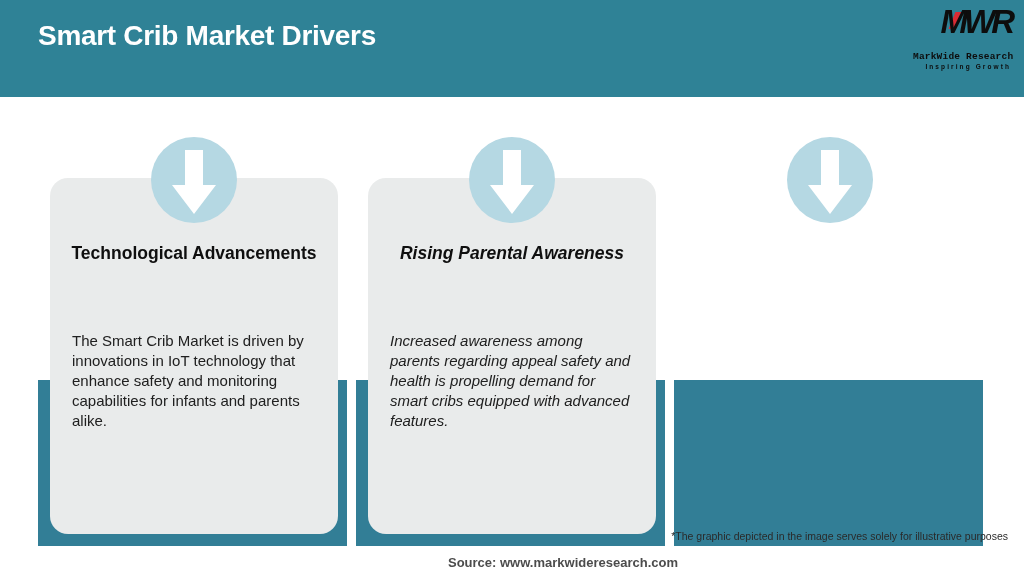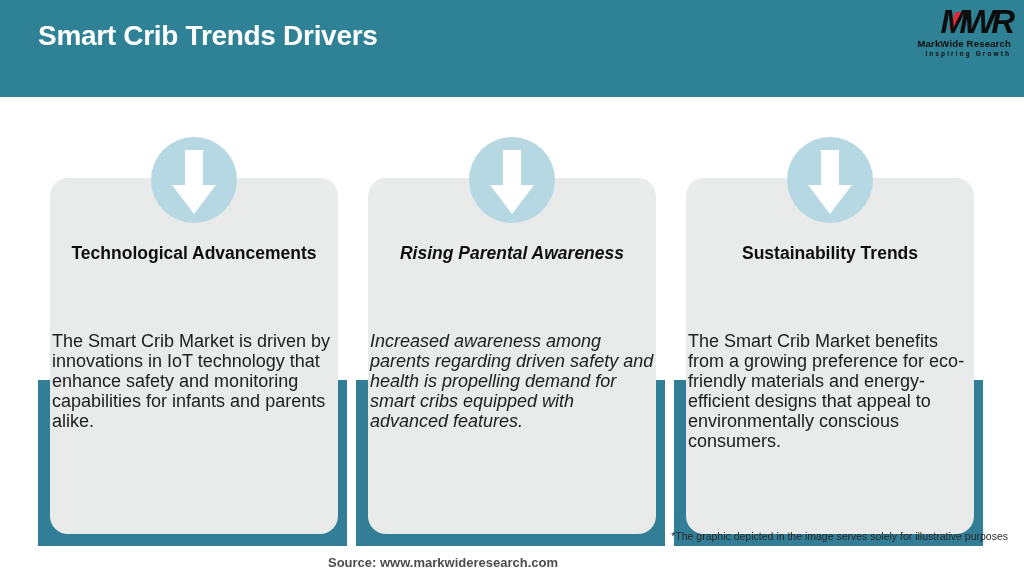--- a/index.html
+++ b/index.html
@@ -25,67 +25,67 @@
   .logo-mark { position: relative; height: 31px; }
   .logo-accent {
     position: absolute; left: 39px; top: 5px; width: 6px; height: 17px;
     background: #d92b34; transform: skewX(-22deg); z-index: 0;
   }
   .logo-mwr {
     position: relative; z-index: 1;
     font-size: 33px; line-height: 30px; font-weight: 800; font-style: italic;
     letter-spacing: -4px;
   }
-  .logo-name { font-size: 9.5px; font-weight: 700; letter-spacing: 0.2px; margin-top: 0; white-space: nowrap; }
+  .logo-name { font-size: 9.5px; font-weight: 700; letter-spacing: 0.2px; margin-top: 13px; white-space: nowrap; font-family: Liberation Mono, monospace; }
   .logo-tagline { font-size: 6.5px; font-weight: 700; letter-spacing: 2.1px; margin-top: 1px; white-space: nowrap; }
 
   
   .driver { position: absolute; top: 137px; width: 309px; height: 409px; }
   .d0 { left: 38px; }
   .d1 { left: 356px; font-style: italic; }
   .d2 { left: 674px; }
   .band {
     position: absolute; left: 0; top: 243px; width: 309px; height: 166px;
     background: #327e96;
   }
   .card {
     position: absolute; left: 12px; top: 41px; width: 288px; height: 356px;
     background: #e9ebeb; border-radius: 18px;
   }
   .card-title {
     margin: 64px 10px 16px; text-align: center;
     font-size: 17.5px; line-height: 23px; font-weight: 700; color: #0f0f0f;
   }
   .card-text {
-    margin: 66px 2px 0;
-    font-size: 18px; line-height: 20px; color: #202020;
+    margin: 66px 22px 0;
+    font-size: 15px; line-height: 20px; color: #202020;
   }
   .bubble {
     position: absolute; top: 0; left: 113px; width: 86px; height: 86px;
     border-radius: 50%; background: #b5d8e3;
   }
   .bubble svg { display: block; width: 86px; height: 86px; }
 
   
   .source {
     position: absolute; left: 328px; top: 555px; width: 350px;
-    text-align: left; font-size: 13px; font-weight: 700; color: #4c4c4c;
+    text-align: right; font-size: 13px; font-weight: 700; color: #4c4c4c;
   }
   .disclaimer {
     position: absolute; right: 16px; top: 530px;
     font-size: 10.5px; color: #2a2a2a;
   }
 </style>
 </head>
 <body>
 
 <div>
 
   <header class="topbar">
-    <h1 class="page-title">Smart Crib Trends Drivers</h1>
+    <h1 class="page-title">Smart Crib Market Drivers</h1>
     <div class="logo">
       <div class="logo-mark">
         <span class="logo-accent"></span>
         <span class="logo-mwr">MWR</span>
       </div>
       <div class="logo-name">MarkWide Research</div>
       <div class="logo-tagline">Inspiring Growth</div>
     </div>
   </header>
 
@@ -101,35 +101,31 @@
         <svg viewBox="0 0 86 86" aria-hidden="true">
           <path d="M34 13 h18 v35 h13 L43 77 L21 48 h13 z" fill="#ffffff"></path>
         </svg>
       </div>
     </section>
 
     <section class="driver d1">
       <div class="band"></div>
       <div class="card">
         <h2 class="card-title">Rising Parental Awareness</h2>
-        <p class="card-text">Increased awareness among parents regarding driven safety and health is propelling demand for smart cribs equipped with advanced features.</p>
+        <p class="card-text">Increased awareness among parents regarding appeal safety and health is propelling demand for smart cribs equipped with advanced features.</p>
       </div>
       <div class="bubble">
         <svg viewBox="0 0 86 86" aria-hidden="true">
           <path d="M34 13 h18 v35 h13 L43 77 L21 48 h13 z" fill="#ffffff"></path>
         </svg>
       </div>
     </section>
 
     <section class="driver d2">
       <div class="band"></div>
-      <div class="card">
-        <h2 class="card-title">Sustainability Trends</h2>
-        <p class="card-text">The Smart Crib Market benefits from a growing preference for eco-friendly materials and energy-efficient designs that appeal to environmentally conscious consumers.</p>
-      </div>
       <div class="bubble">
         <svg viewBox="0 0 86 86" aria-hidden="true">
           <path d="M34 13 h18 v35 h13 L43 77 L21 48 h13 z" fill="#ffffff"></path>
         </svg>
       </div>
     </section>
 
   </main>
 
   <footer>

